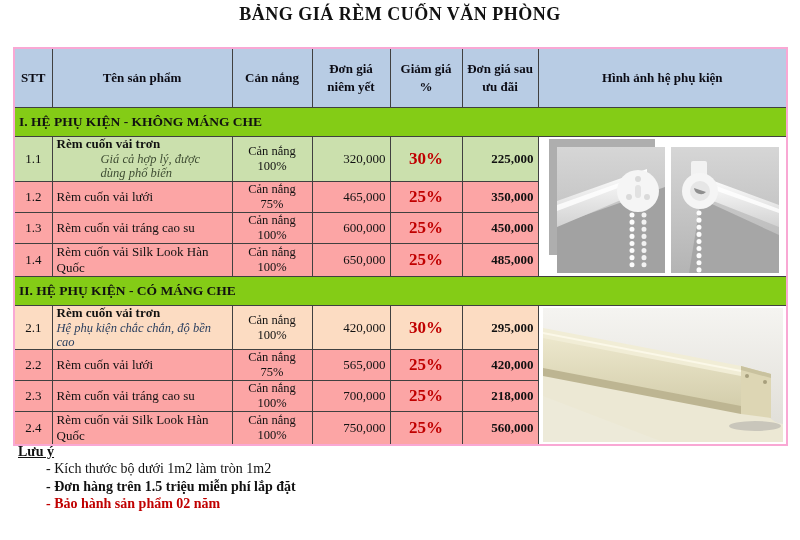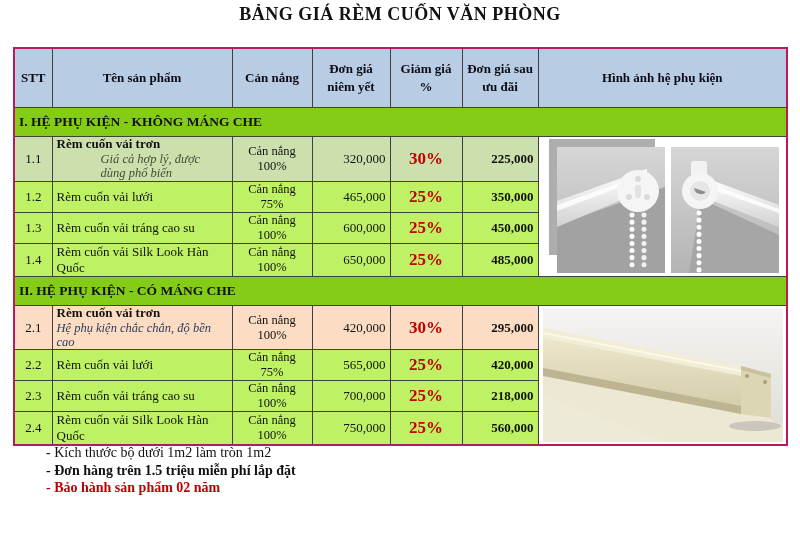--- a/index.html
+++ b/index.html
@@ -4,31 +4,31 @@
 <style>
   html,body{margin:0;padding:0;background:#ffffff;}
   body{width:800px;height:540px;position:relative;overflow:hidden;
        font-family:"Liberation Serif","DejaVu Serif",serif;color:#111;}
 
   .page-title{position:absolute;top:4px;left:0;width:800px;text-align:center;
     font-size:18px;font-weight:bold;letter-spacing:.5px;color:#111;}
 
   table.price{position:absolute;left:13px;top:47px;width:773px;
     border-collapse:collapse;table-layout:fixed;
-    border:2px solid #be185d;font-size:13px;}
+    border:2px solid #f9a8d4;font-size:13px;}
   table.price td,table.price th{border:1px solid var(--border);padding:0 4px;
     overflow:hidden;vertical-align:middle;}
 
   thead th{background:var(--header-bg);font-weight:bold;text-align:center;
     height:58px;font-size:13px;line-height:1.35;color:#0b0b14;}
 
   tr.section-row td{height:28px;font-weight:bold;font-size:13.5px;
     padding-left:4px;background:#84cc16;}
 
-  tr.product{height:31px;background:#bef264;}
+  tr.product{height:31px;background:#fca5a5;}
   tr.product.first{height:38px;}
   tr.hl-green{background:var(--row-green);}
   tr.hl-orange{background:var(--row-orange);}
 
   td.stt{text-align:center;}
   td.name{padding-left:7px;}
   td.name .pname{font-weight:bold;line-height:1.15;}
   td.name .psub{font-style:italic;font-size:12.5px;line-height:1.15;}
   tr.hl-green .psub{color:var(--subtitle-1);margin-left:44px;}
   tr.hl-orange .psub{color:var(--subtitle-2);}
@@ -213,16 +213,17 @@
       <td class="name">Rèm cuốn vải Silk Look Hàn Quốc</td>
       <td class="sun">Cản nắng 100%</td>
       <td class="num">750,000</td>
       <td class="disc">25%</td>
       <td class="num final">560,000</td>
     </tr>
   </tbody>
 </table>
 
 <div class="notes">
+  <div class="notes-title">Lưu ý</div>
   <div class="note-line">- Kích thước bộ dưới 1m2 làm tròn 1m2</div>
   <div class="note-line bold">- Đơn hàng trên 1.5 triệu miễn phí lắp đặt</div>
   <div class="note-line red">- Bảo hành sản phẩm 02 năm</div>
 </div>
 
 </body></html>

